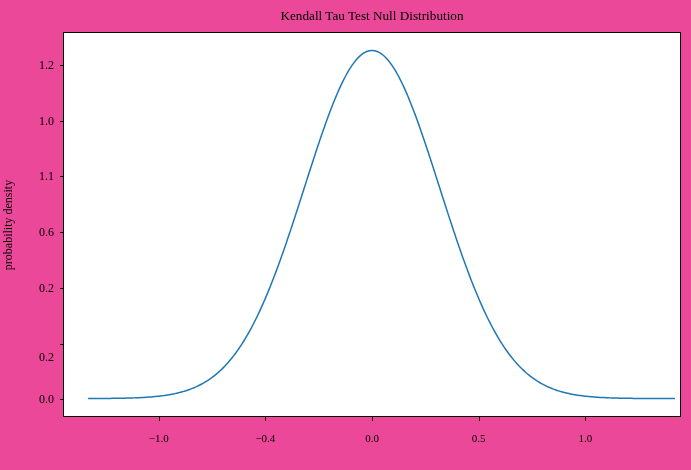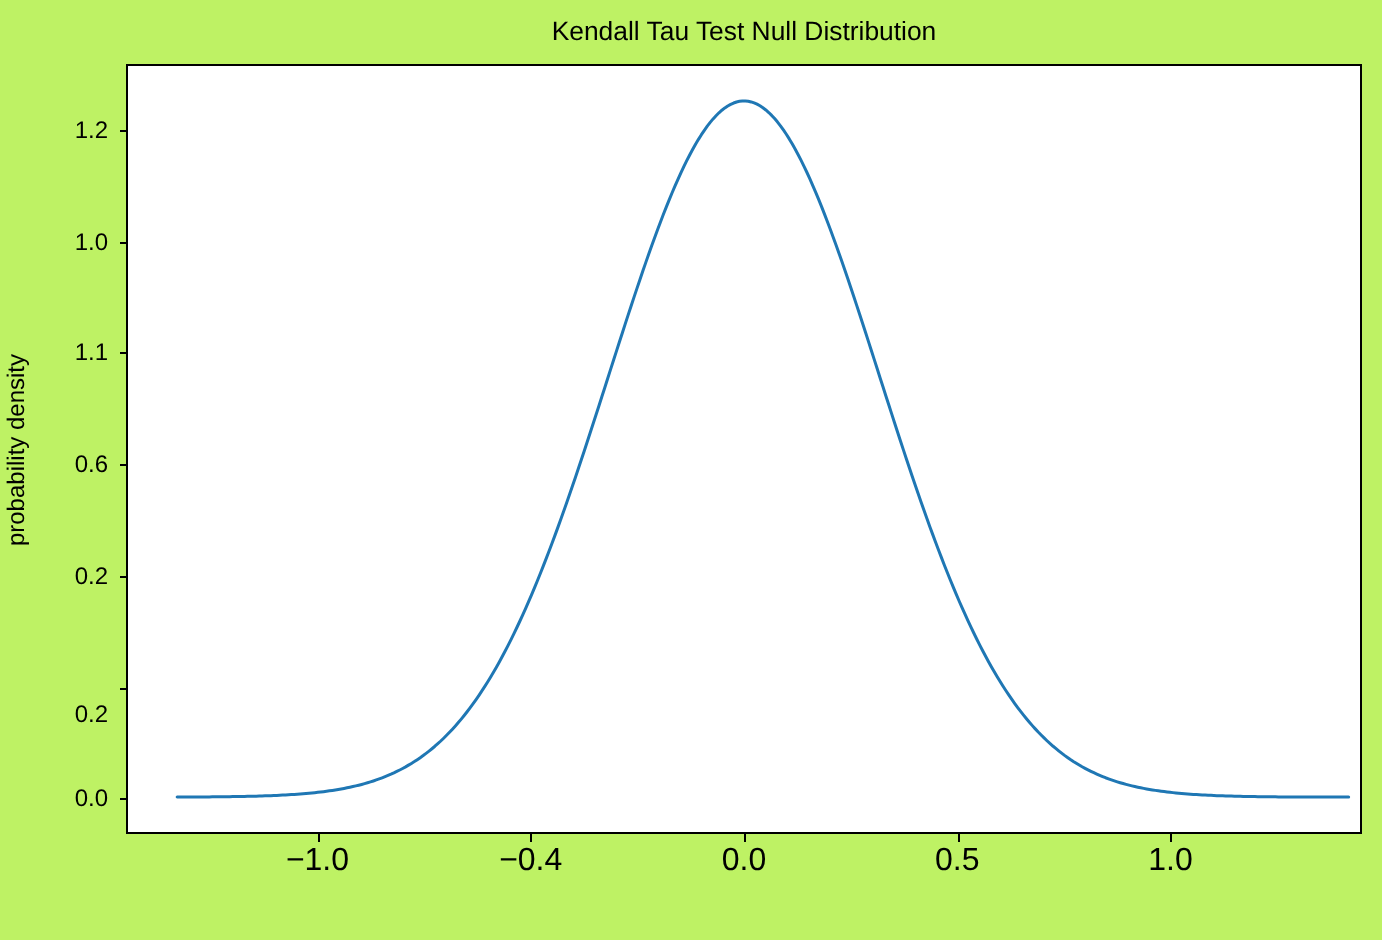--- a/index.html
+++ b/index.html
@@ -4,22 +4,22 @@
 <style>
   html, body {
     margin: 0;
     padding: 0;
     background: #ffffff;
   }
   #figure {
     position: relative;
     width: 691px;
     height: 470px;
-    background: #bef264;
-    font-family: Liberation Sans, sans-serif;
+    background: #ec4899;
+    font-family: Liberation Serif, serif;
     overflow: hidden;
   }
   
   #chart-title {
     position: absolute;
     left: 63px;
     top: 8px;
     width: 618px;
     text-align: center;
     font-size: 13.2px;
@@ -54,22 +54,22 @@
   
   .xtick-mark {
     position: absolute;
     top: 417px;
     width: 1px;
     height: 3.5px;
     background: #000000;
   }
   .xtick-label {
     position: absolute;
-    top: 422px;
-    font-size: 16px;
+    top: 432px;
+    font-size: 11px;
     color: #000000;
     transform: translateX(-50%);
     white-space: nowrap;
   }
   .ytick-mark {
     position: absolute;
     left: 59.5px;
     width: 3.5px;
     height: 1px;
     background: #000000;

